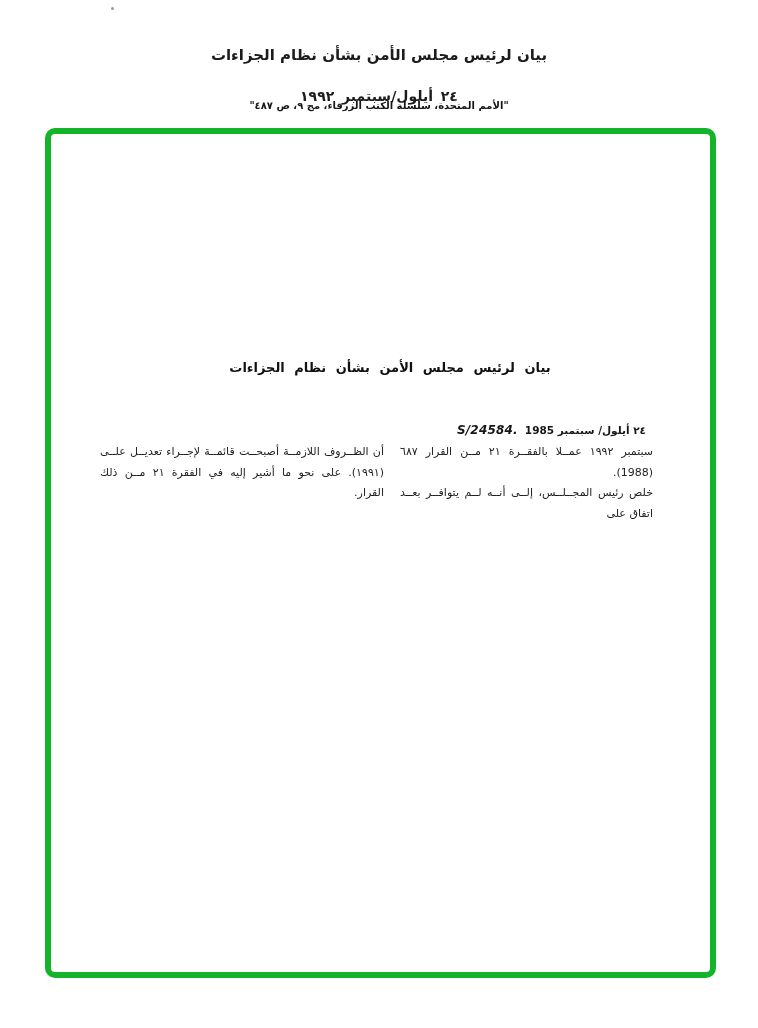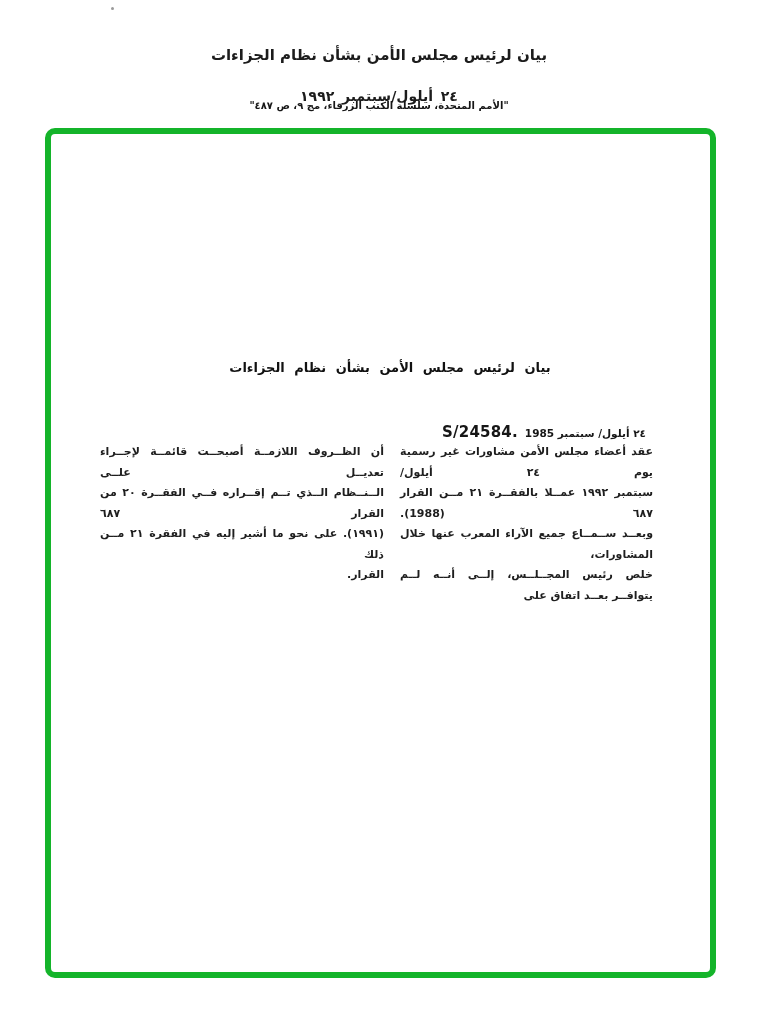--- a/index.html
+++ b/index.html
@@ -40,29 +40,29 @@
     font-size: 13px; font-weight: bold; word-spacing: 5px;
     color: #111;
   }
 
   
   .symline {
     top: 423px; right: 112px;
     display: flex; direction: ltr; align-items: baseline; gap: 7px;
     font-size: 10.5px; font-weight: bold; color: #161616;
   }
-  .symline .sym { font-size: 15px; letter-spacing: 0.2px; }
+  .symline .sym { font-size: 12px; letter-spacing: 0.2px; font-style: italic; }
 
   
   .cols {
     left: 100px; top: 442px; width: 553px;
     display: flex; direction: rtl; gap: 16px;
     font-size: 11px; line-height: 20.5px; color: #1e1e1e;
   }
-  .col { direction: rtl; font-weight: bold; }
+  .col { direction: rtl; }
   .col-first  { width: 253px; }  
   .col-second { width: 284px; }  
   .tline { text-align: justify; text-align-last: justify; white-space: normal; }
   .col .tline:last-child { text-align-last: right; }
 </style>
 </head>
 <body>
 
 <div class="abs speck"></div>
 
@@ -74,24 +74,21 @@
 
 <div class="abs doc-title">بيان لرئيس مجلس الأمن بشأن نظام الجزاءات</div>
 
 <div class="abs symline">
   <span class="sym">S/24584.</span>
   <span>٢٤ أيلول/ سبتمبر 1985</span>
 </div>
 
 <div class="abs cols">
   <div class="col col-first">
-    <div class="tline">عقد أعضاء مجلس الأمن مشاورات غير رسمية يوم ٢٤ أيلول/</div>
     <div class="tline">سبتمبر ١٩٩٢ عمــلا بالفقــرة ٢١ مــن القرار ٦٨٧ (1988).</div>
-    <div class="tline">وبعــد ســمــاع جميع الآراء المعرب عنها خلال المشاورات،</div>
     <div class="tline">خلص رئيس المجــلــس، إلــى أنــه لــم يتوافــر بعــد اتفاق على</div>
   </div>
   <div class="col col-second">
     <div class="tline">أن الظــروف اللازمــة أصبحــت قائمــة لإجــراء تعديــل علــى</div>
-    <div class="tline">الــنــظام الــذي تــم إقــراره فــي الفقــرة ٢٠ من القرار ٦٨٧</div>
     <div class="tline">(١٩٩١). على نحو ما أشير إليه في الفقرة ٢١ مــن ذلك</div>
     <div class="tline">القرار.</div>
   </div>
 </div>
 
 </body></html>

